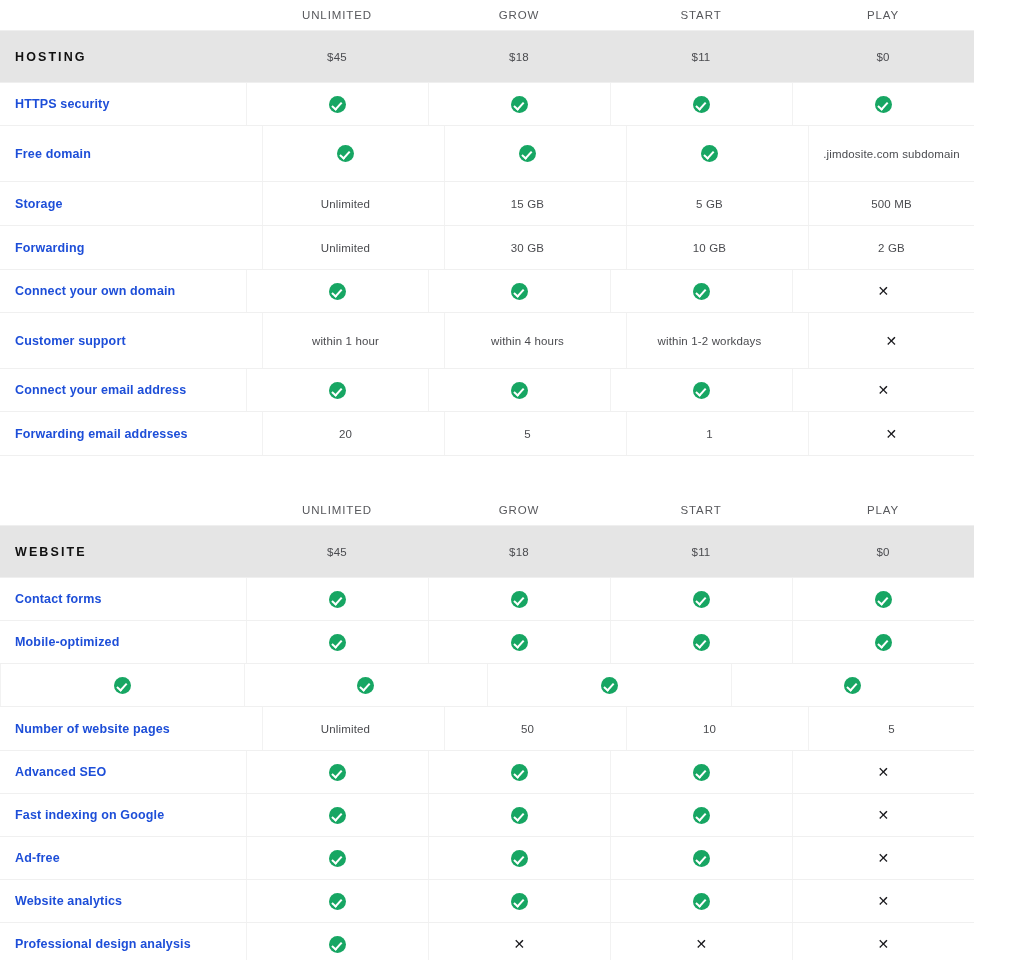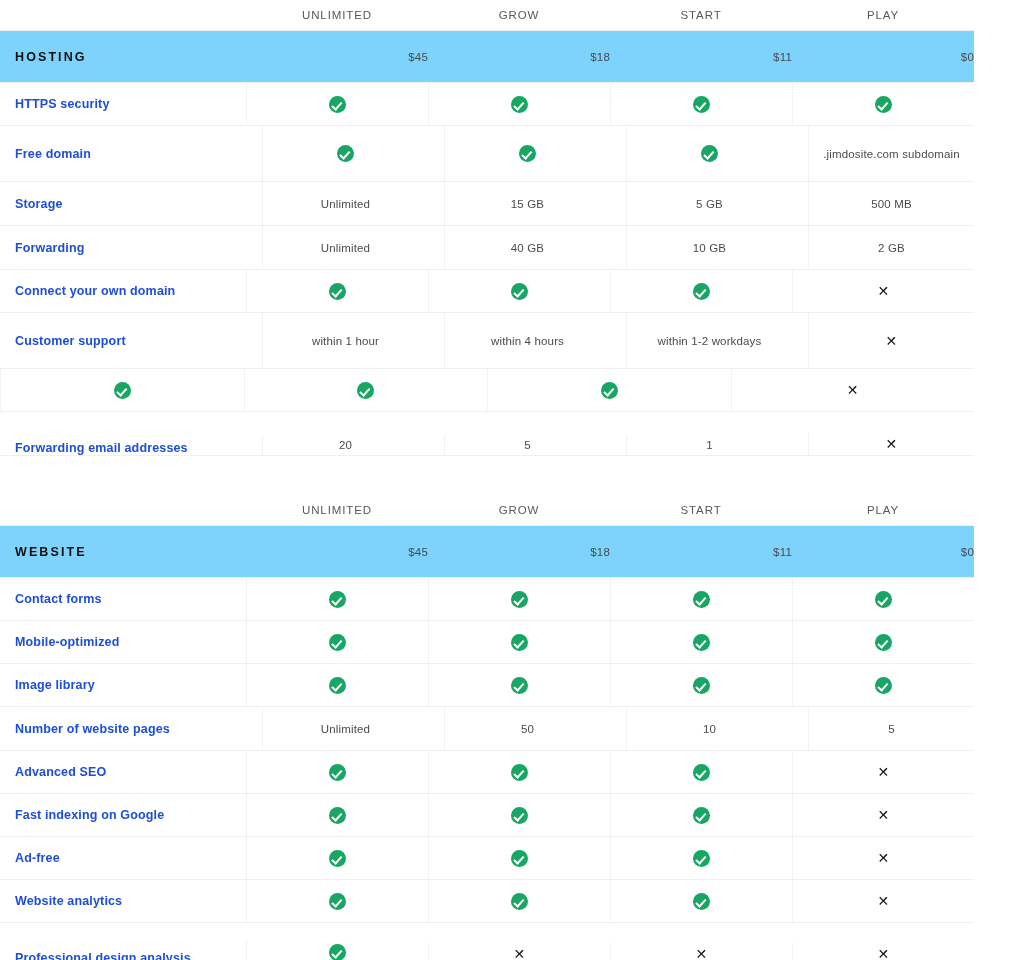--- a/index.html
+++ b/index.html
@@ -43,52 +43,51 @@
     letter-spacing: 0.9px;
     color: #57585c;
     font-weight: 400;
   }
 
   
   .category-row {
     display: flex;
     align-items: center;
     height: 51px;
-    background: #7dd3fc;
+    background: #e5e5e5;
     border-top: 1px solid #efefef;
     border-bottom: 1px solid #efefef;
   }
   .category-row .feature-cell {
     width: 246px;
     flex: 0 0 246px;
     padding-left: 15px;
     box-sizing: border-box;
     font-size: 12.5px;
     font-weight: 700;
     letter-spacing: 2.1px;
     color: #111111;
   }
   .category-row .plan-cell {
     flex: 1 1 0;
-    text-align: right;
+    text-align: center;
     font-size: 11.5px;
     color: #4a4b4f;
     letter-spacing: 0.2px;
   }
 
   
   .feature-row {
     display: flex;
     align-items: stretch;
     border-bottom: 1px solid #f0f0f0;
     min-height: 42px;
   }
   .feature-row:last-child {
     border-bottom: 1px solid #f0f0f0;
-    align-items: flex-end;
   }
   .feature-row .feature-cell {
     width: 246px;
     flex: 0 0 246px;
     padding-left: 15px;
     box-sizing: border-box;
     display: flex;
     align-items: center;
     font-size: 12.5px;
     font-weight: 700;
@@ -198,21 +197,21 @@
         <div class="feature-row row-tall">
           <div class="feature-cell">Storage</div>
           <div class="plan-cell">Unlimited</div>
           <div class="plan-cell">15 GB</div>
           <div class="plan-cell">5 GB</div>
           <div class="plan-cell">500 MB</div>
         </div>
         <div class="feature-row row-tall">
           <div class="feature-cell">Forwarding</div>
           <div class="plan-cell">Unlimited</div>
-          <div class="plan-cell">40 GB</div>
+          <div class="plan-cell">30 GB</div>
           <div class="plan-cell">10 GB</div>
           <div class="plan-cell">2 GB</div>
         </div>
         <div class="feature-row">
           <div class="feature-cell">Connect your own domain</div>
           <div class="plan-cell">
             <span class="check-mark"></span>
           </div>
           <div class="plan-cell">
             <span class="check-mark"></span>
@@ -227,20 +226,21 @@
         <div class="feature-row row-tall row-xtall">
           <div class="feature-cell">Customer support</div>
           <div class="plan-cell">within 1 hour</div>
           <div class="plan-cell">within 4 hours</div>
           <div class="plan-cell">within 1-2 workdays</div>
           <div class="plan-cell">
             <span class="cross-mark">✕</span>
           </div>
         </div>
         <div class="feature-row">
+          <div class="feature-cell">Connect your email address</div>
           <div class="plan-cell">
             <span class="check-mark"></span>
           </div>
           <div class="plan-cell">
             <span class="check-mark"></span>
           </div>
           <div class="plan-cell">
             <span class="check-mark"></span>
           </div>
           <div class="plan-cell">
@@ -304,21 +304,20 @@
             <span class="check-mark"></span>
           </div>
           <div class="plan-cell">
             <span class="check-mark"></span>
           </div>
           <div class="plan-cell">
             <span class="check-mark"></span>
           </div>
         </div>
         <div class="feature-row">
-          <div class="feature-cell">Image library</div>
           <div class="plan-cell">
             <span class="check-mark"></span>
           </div>
           <div class="plan-cell">
             <span class="check-mark"></span>
           </div>
           <div class="plan-cell">
             <span class="check-mark"></span>
           </div>
           <div class="plan-cell">

